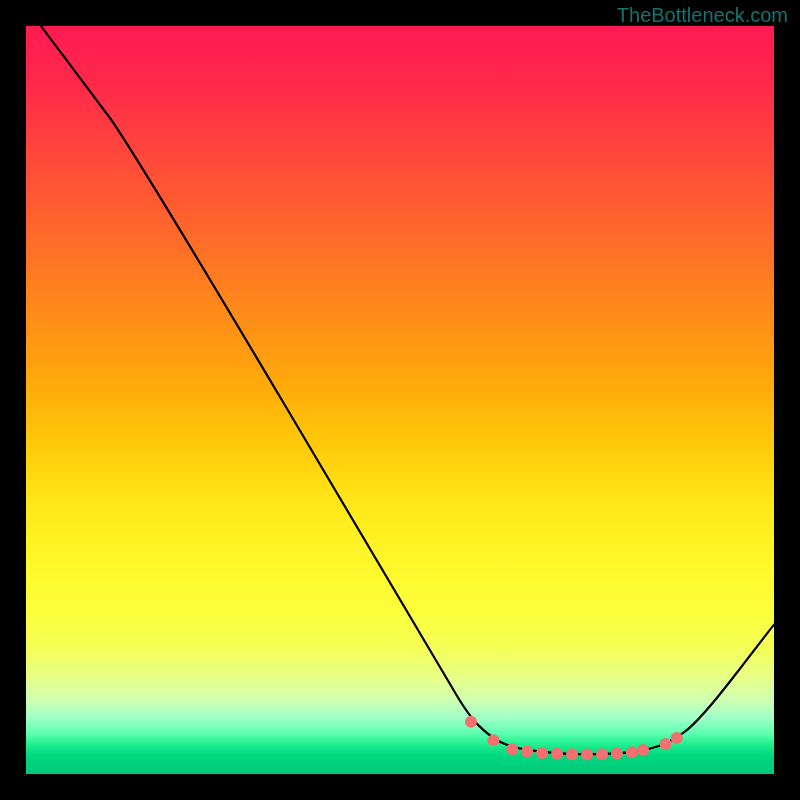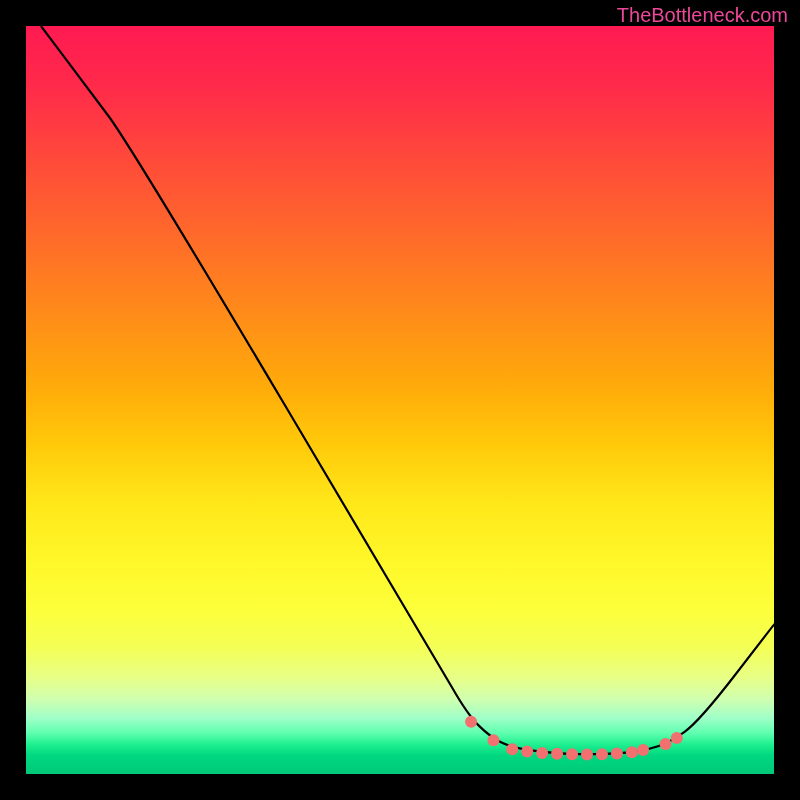--- a/index.html
+++ b/index.html
@@ -8,21 +8,21 @@
     height: 800px;
     background: #000;
     position: relative;
     font-family: Arial, sans-serif;
     overflow: hidden;
   }
   .watermark {
     position: absolute;
     top: 4px;
     right: 12px;
-    color: #ec4899;
+    color: #0f766e;
     font-size: 20px;
     font-weight: 500;
     z-index: 10;
   }
   .plot-area {
     position: absolute;
     left: 26px;
     top: 26px;
     width: 748px;
     height: 748px;

